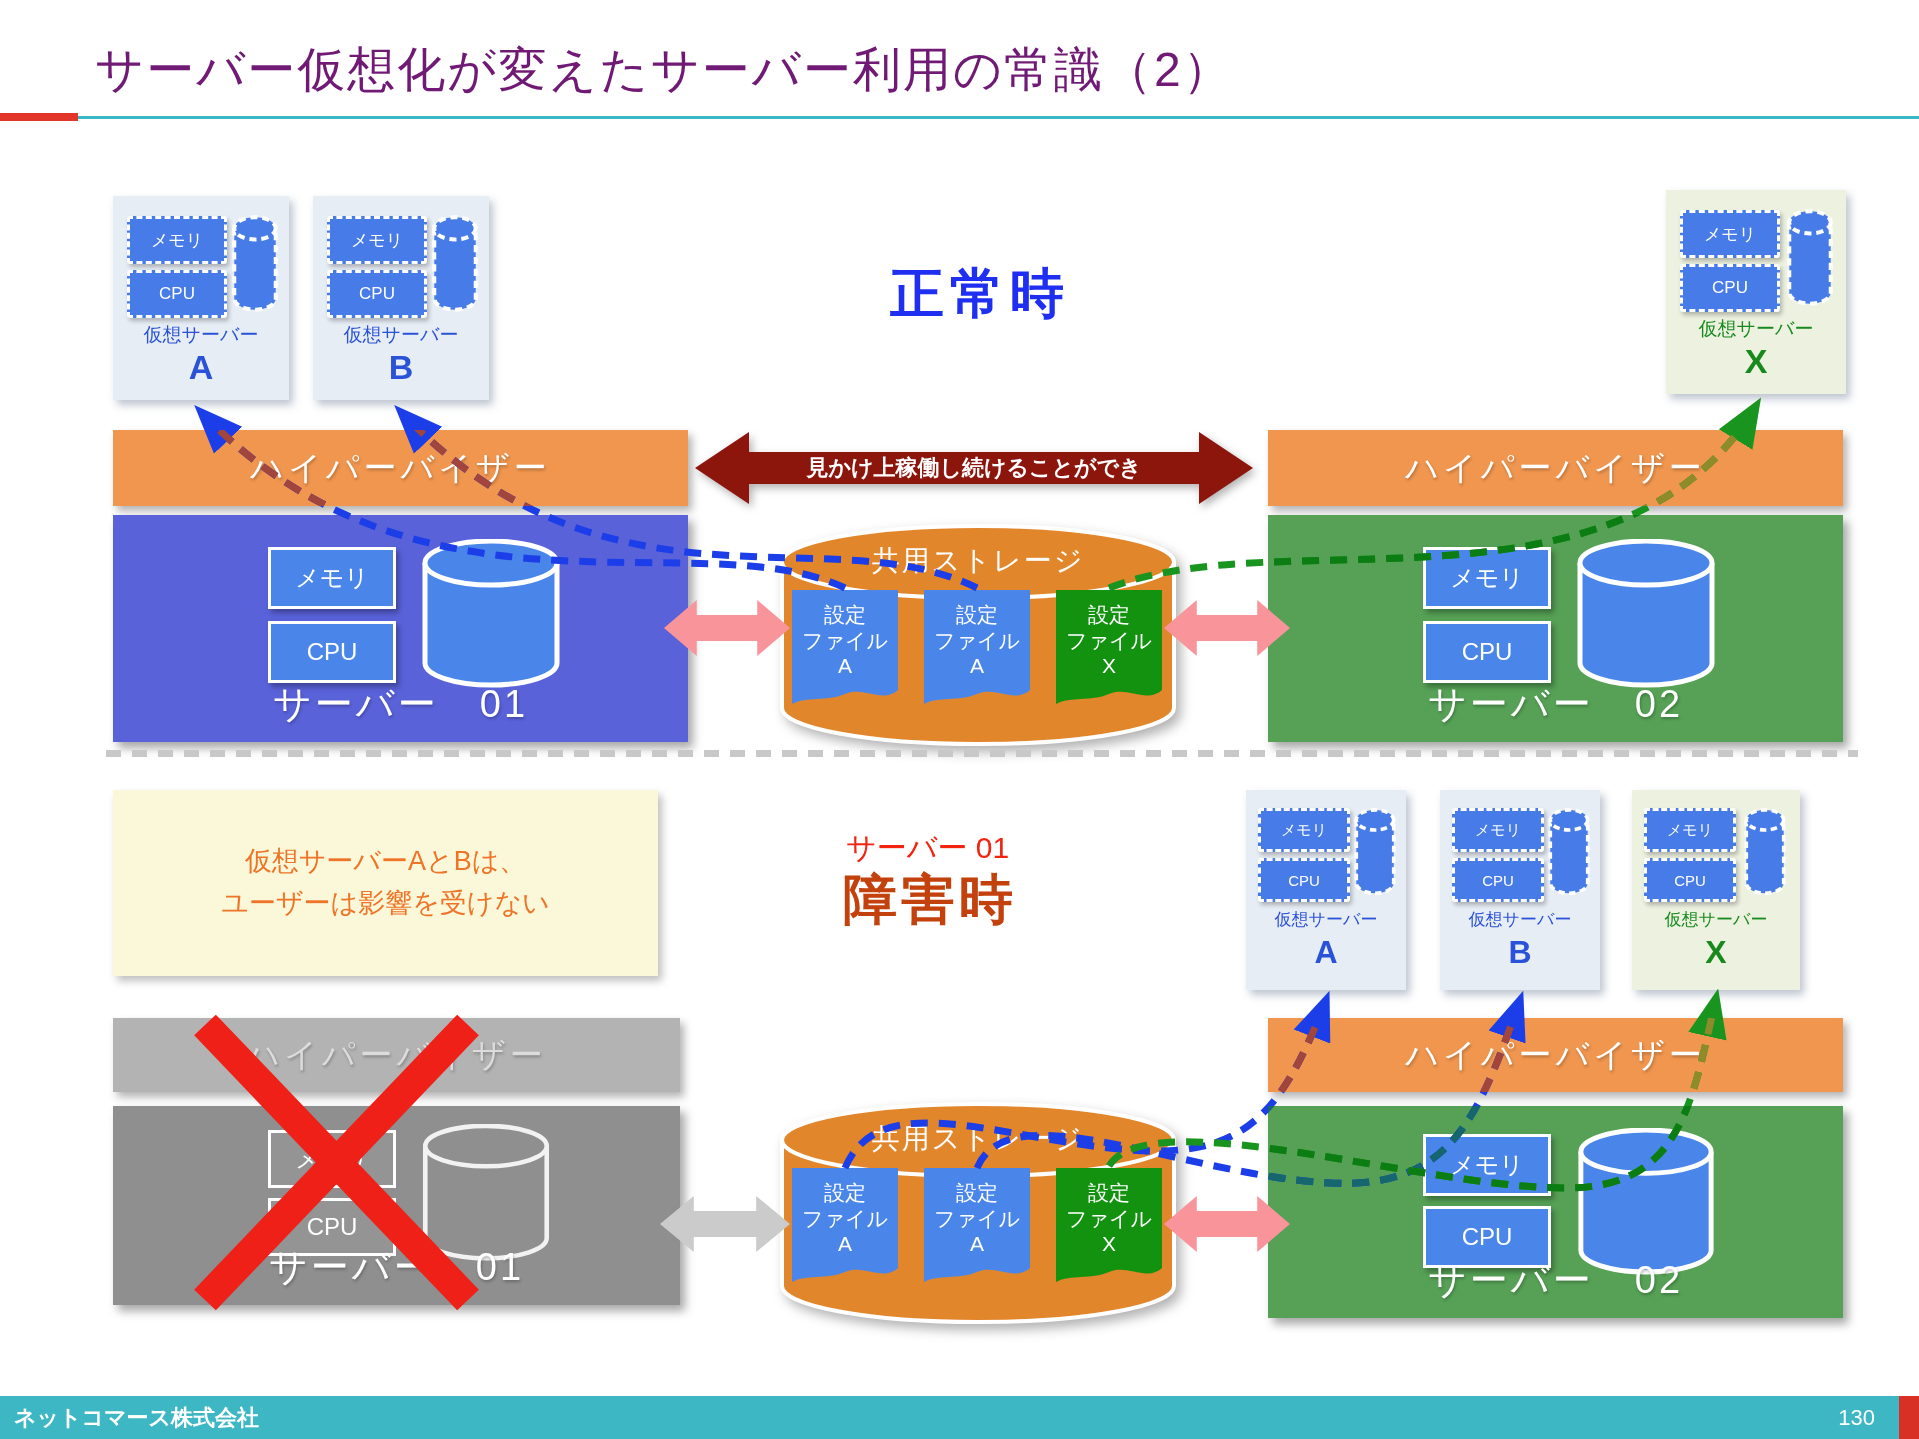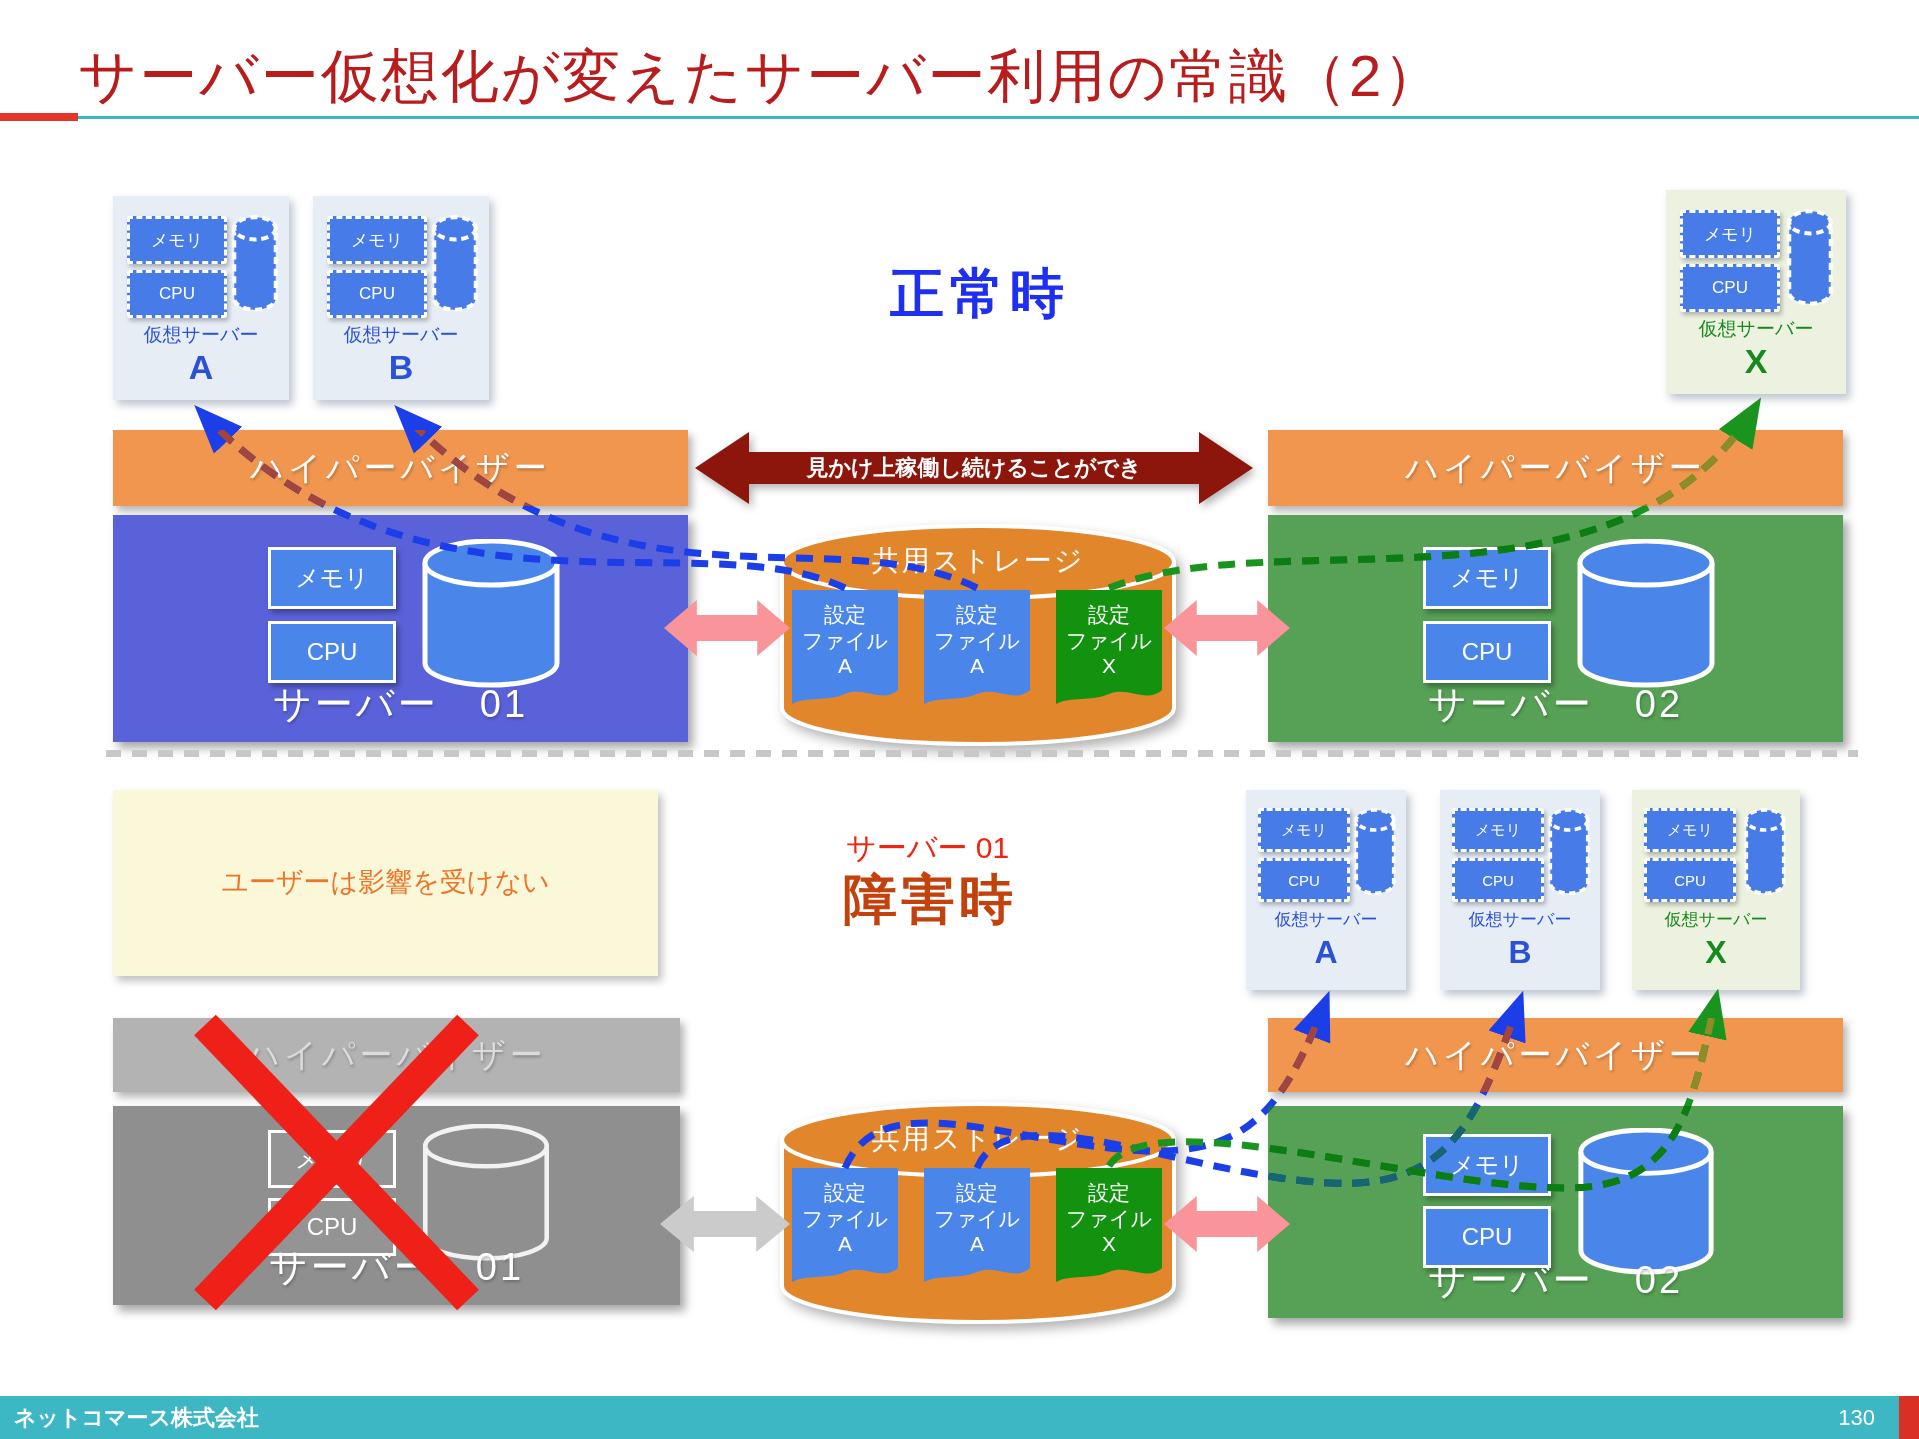--- a/index.html
+++ b/index.html
@@ -1,21 +1,21 @@
 <!DOCTYPE html>
 <html><head>
 <meta charset="utf-8">
 <style>
   html,body{margin:0;padding:0;background:#fff;}
   body{font-family:"Liberation Sans","DejaVu Sans",sans-serif;}
   #slide{position:relative;width:1919px;height:1439px;background:#fff;overflow:hidden;}
   .abs{position:absolute;}
 
   
-  .slide-title{position:absolute;left:78px;top:38px;font-size:58px;color:#b91c1c;letter-spacing:2px;white-space:nowrap;}
+  .slide-title{position:absolute;left:95px;top:38px;font-size:48px;color:#701a75;letter-spacing:2px;white-space:nowrap;}
   .rule-teal{position:absolute;left:0;top:116px;width:1919px;height:3px;background:#38b7c5;}
   .rule-red{position:absolute;left:0;top:113px;width:78px;height:8px;background:#e3362a;}
 
   
   .h-normal{position:absolute;left:820px;top:258px;width:320px;text-align:center;font-size:54px;font-weight:bold;color:#1e2ff2;letter-spacing:6px;}
   .h-fail-sub{position:absolute;left:846px;top:828px;font-size:30px;color:#f3230f;}
   .h-fail{position:absolute;left:843px;top:864px;font-size:54px;font-weight:bold;color:#c2410c;letter-spacing:4px;}
 
   
   .vmbox{position:absolute;background:#e7edf5;box-shadow:4px 5px 8px rgba(70,90,120,.35);}
@@ -212,20 +212,21 @@
       <div>X</div>
     </div>
   </div>
 
   <div class="darrow pink" style="left:664px;top:600px;width:126px;height:56px"></div>
   <div class="darrow pink" style="left:1164px;top:600px;width:126px;height:56px"></div>
 
   <div class="divider"></div>
 
   <div class="note">
+    <div>仮想サーバーAとBは、</div>
     <div>ユーザーは影響を受けない</div>
   </div>
 
   <div class="h-fail-sub">サーバー 01</div>
   <div class="h-fail">障害時</div>
 
   <div class="vmbox" style="left:1246px;top:790px;width:160px;height:200px">
     <div class="chip" style="left:12px;top:18px;width:86px;height:38px;font-size:15px">
         <span>メモリ</span>
       </div>

